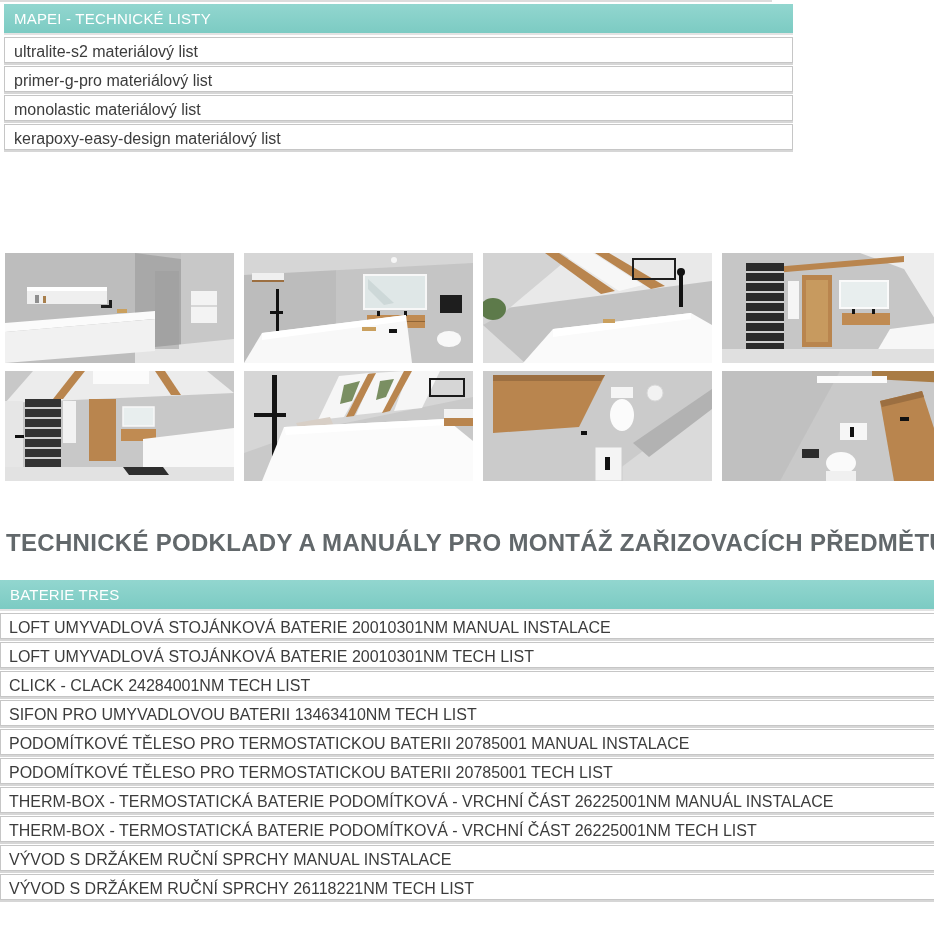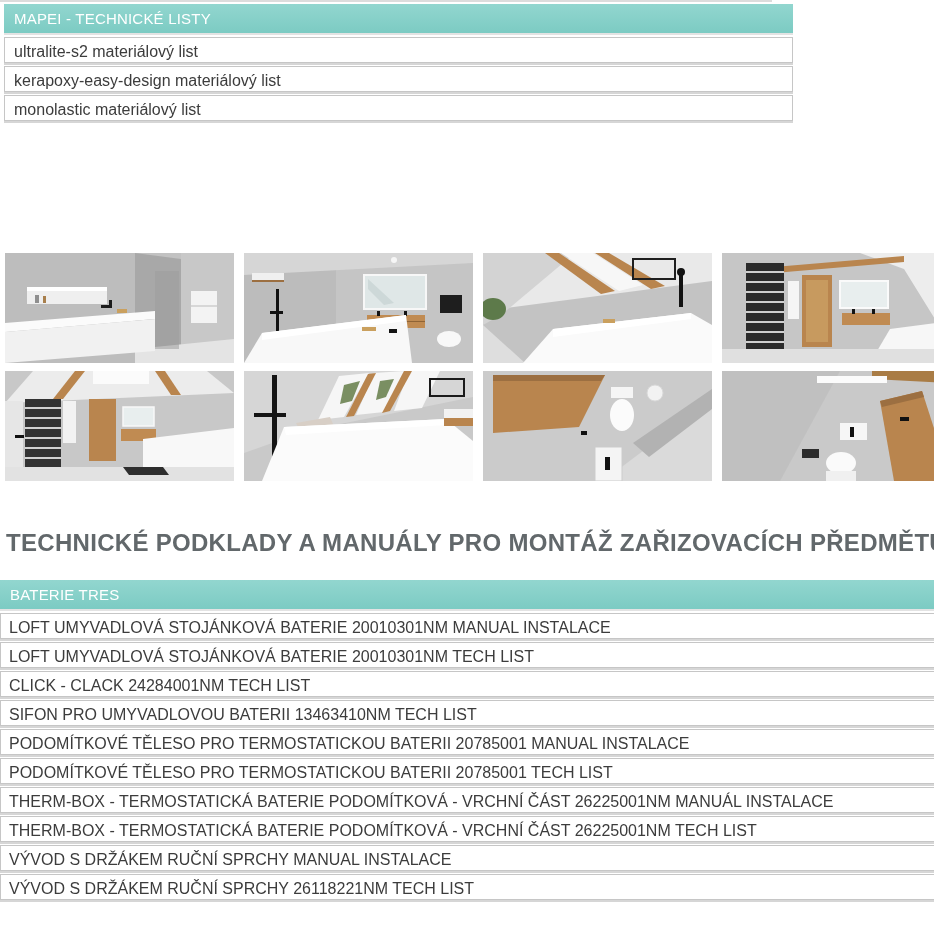--- a/index.html
+++ b/index.html
@@ -52,22 +52,23 @@
   }
 </style>
 </head>
 <body>
 
 <div class="top-sliver"></div>
 
 <div class="tbl" id="mapei-table">
   <div class="tbl-header">MAPEI - TECHNICKÉ LISTY</div>
   <div class="row">ultralite-s2 materiálový list</div>
+  <div class="row">primer-g-pro materiálový list</div>
+  <div class="row">monolastic materiálový list</div>
   <div class="row">kerapoxy-easy-design materiálový list</div>
-  <div class="row">monolastic materiálový list</div>
 </div>
 
 <div class="gallery">
 
   <figure class="thumb">
     <svg viewBox="0 0 229 110" preserveAspectRatio="none">
       <rect width="229" height="110" fill="#c2c2c2"></rect>
       <rect x="0" y="0" width="130" height="110" fill="#bdbdbd"></rect>
       <polygon points="130,0 176,6 176,110 130,110" fill="#a8a8a8"></polygon>
       <rect x="176" y="0" width="53" height="110" fill="#c8c8c8"></rect>

